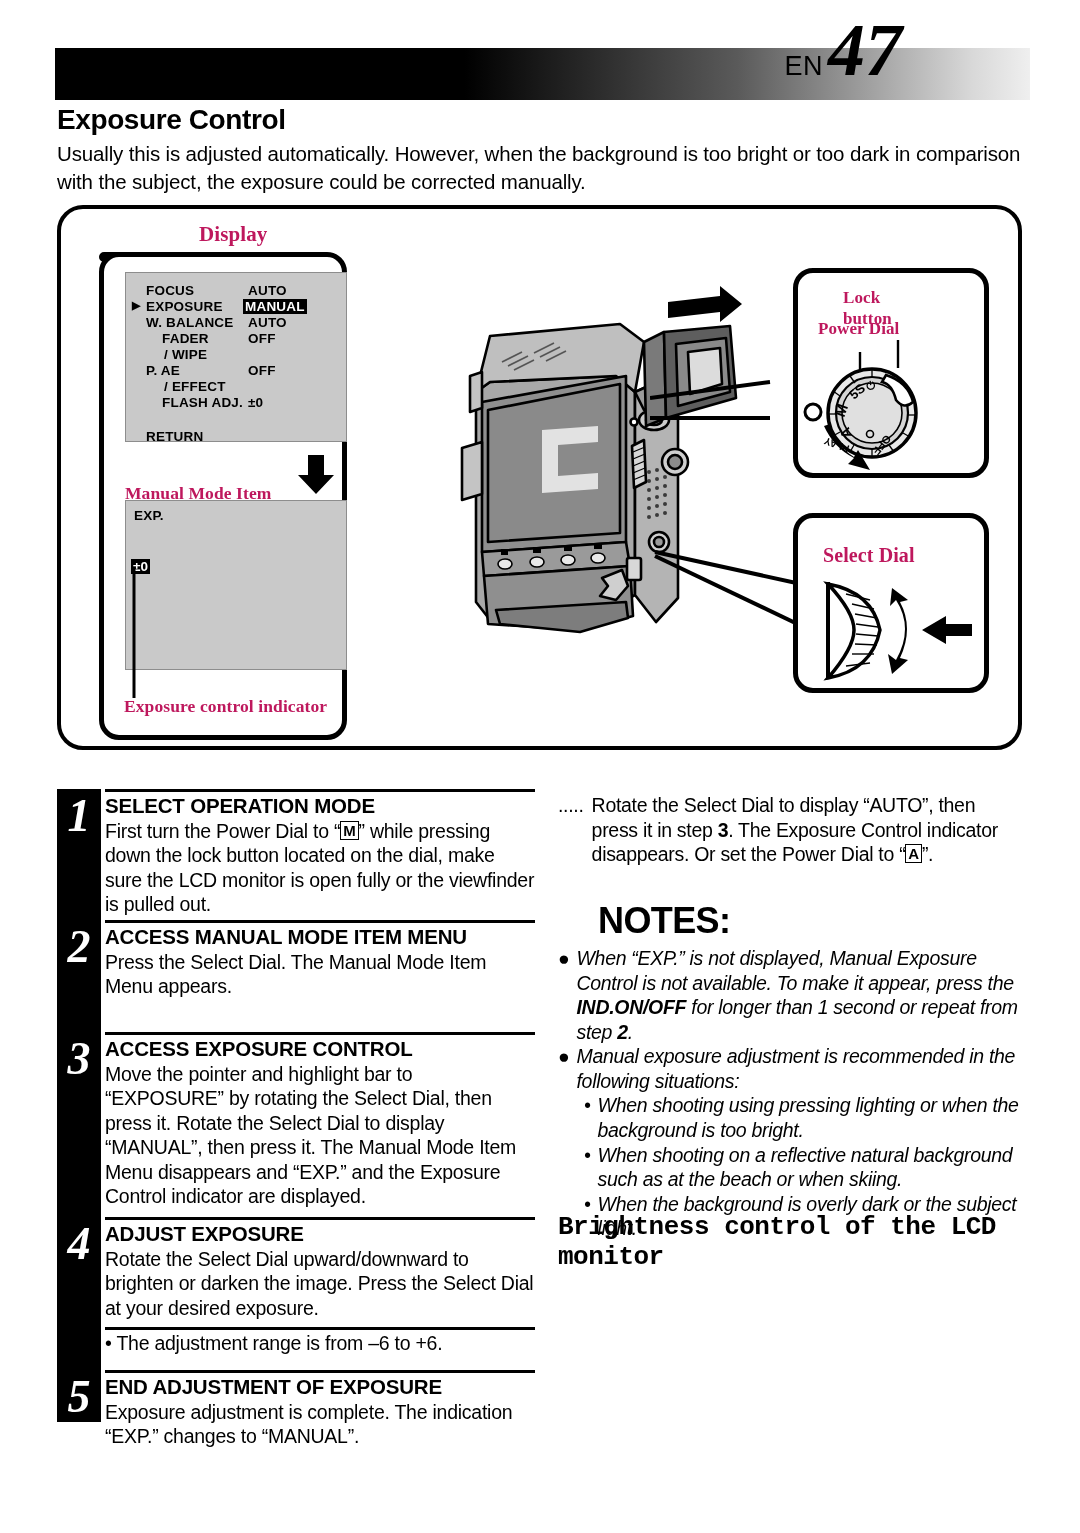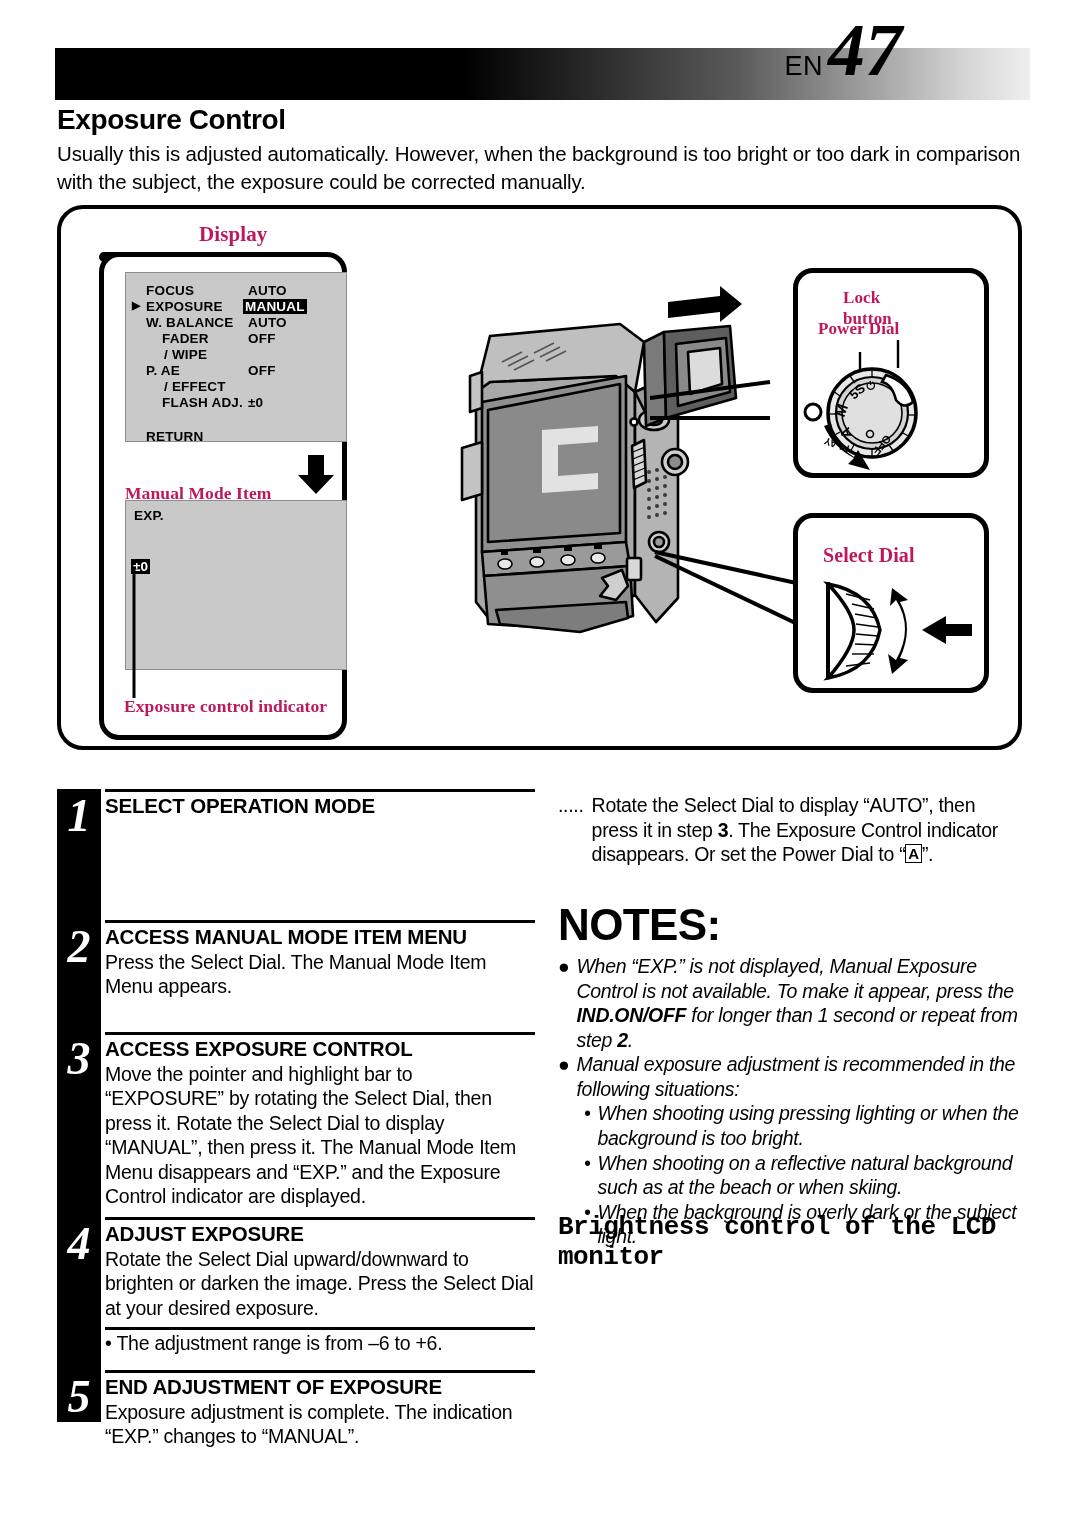--- a/index.html
+++ b/index.html
@@ -48,21 +48,21 @@
   .sh{font-family:"Liberation Sans", sans-serif;font-weight:700;font-size:20.5px;
       letter-spacing:-0.2px;line-height:1.1;margin-top:3px;}
   .sb{font-size:19.5px;line-height:1.26;letter-spacing:-0.25px;margin-top:1px;}
   .boxchar{display:inline-block;border:1.5px solid #000;font-weight:700;font-size:15px;
            line-height:1;padding:1px 2px;vertical-align:2px;font-family:"Liberation Sans",sans-serif;}
 
   
   .rcol{position:absolute;left:558px;width:466px;}
   .rh{font-family:"Liberation Sans", sans-serif;font-weight:700;font-size:20.5px;letter-spacing:-0.3px;}
   .rb{font-size:19.5px;line-height:1.26;letter-spacing:-0.3px;}
-  .notes-h{font-family:"Liberation Sans", sans-serif;font-weight:700;font-size:44px;letter-spacing:-0.6px;}
+  .notes-h{font-family:"Liberation Sans", sans-serif;font-weight:700;font-size:36px;letter-spacing:-0.6px;margin-left:40px;}
   .ital{font-style:italic;}
   .bul{display:flex;gap:7px;}
   .bul .d{flex:0 0 auto;}
   .sub-bul{margin-left:26px;}
   .bright-h{font-family:Liberation Mono, monospace;font-weight:700;font-size:26px;letter-spacing:-0.5px;}
   b.bd{font-weight:700;}
 </style>
 </head>
 <body>
 
@@ -301,20 +301,21 @@
 
     <polygon points="136,46 136,38 112,52 136,66 136,58 162,58 162,46" fill="#000"></polygon>
   </svg>
 
   <div class="stepsbar"></div>
 
   <div class="stepnum" style="top:793px;">1</div>
   <div class="stepblock" style="top:789px;">
     <div class="rule"></div>
     <div class="sh">SELECT OPERATION MODE</div>
+    <div class="sb"><span>First turn the Power Dial to “</span><span class="boxchar">M</span><span>” while pressing down the lock button located on the dial, make sure the LCD monitor is open fully or the viewfinder is pulled out.</span></div>
   </div>
 
   <div class="stepnum" style="top:924px;">2</div>
   <div class="stepblock" style="top:920px;">
     <div class="rule"></div>
     <div class="sh">ACCESS MANUAL MODE ITEM MENU</div>
     <div class="sb">Press the Select Dial. The Manual Mode Item Menu appears.</div>
   </div>
 
   <div class="stepnum" style="top:1036px;">3</div>

